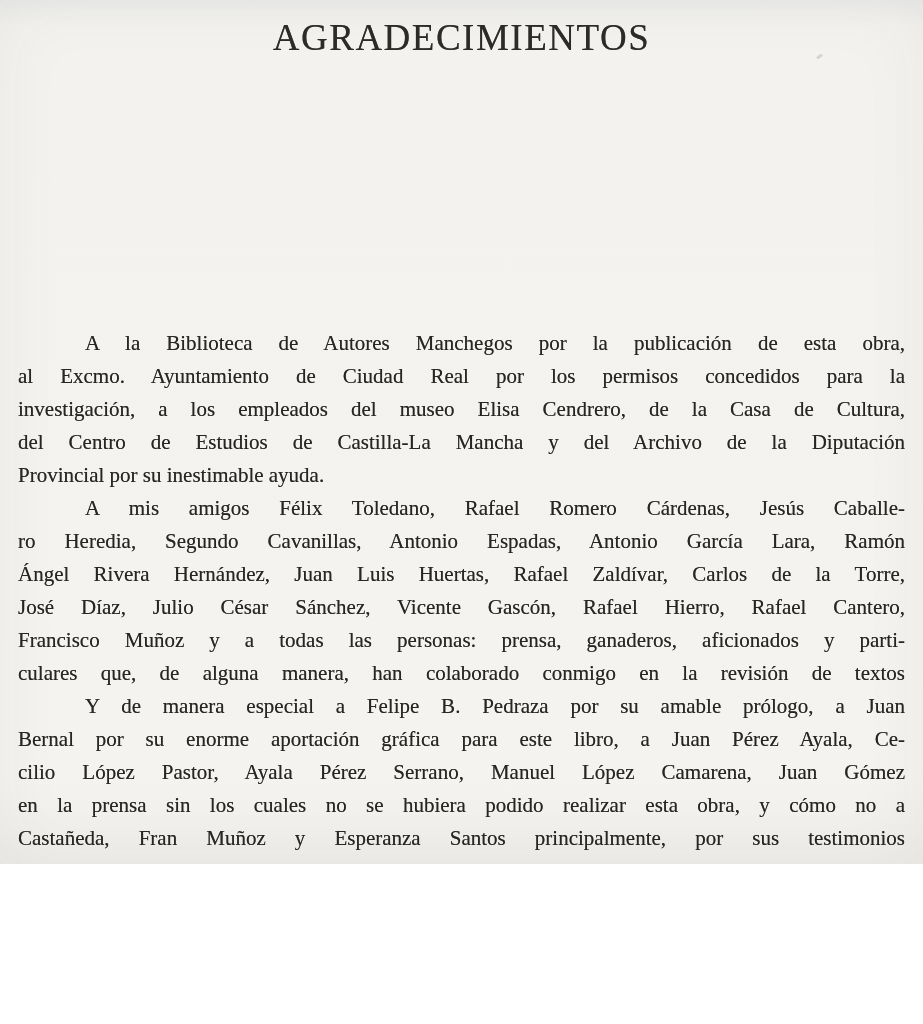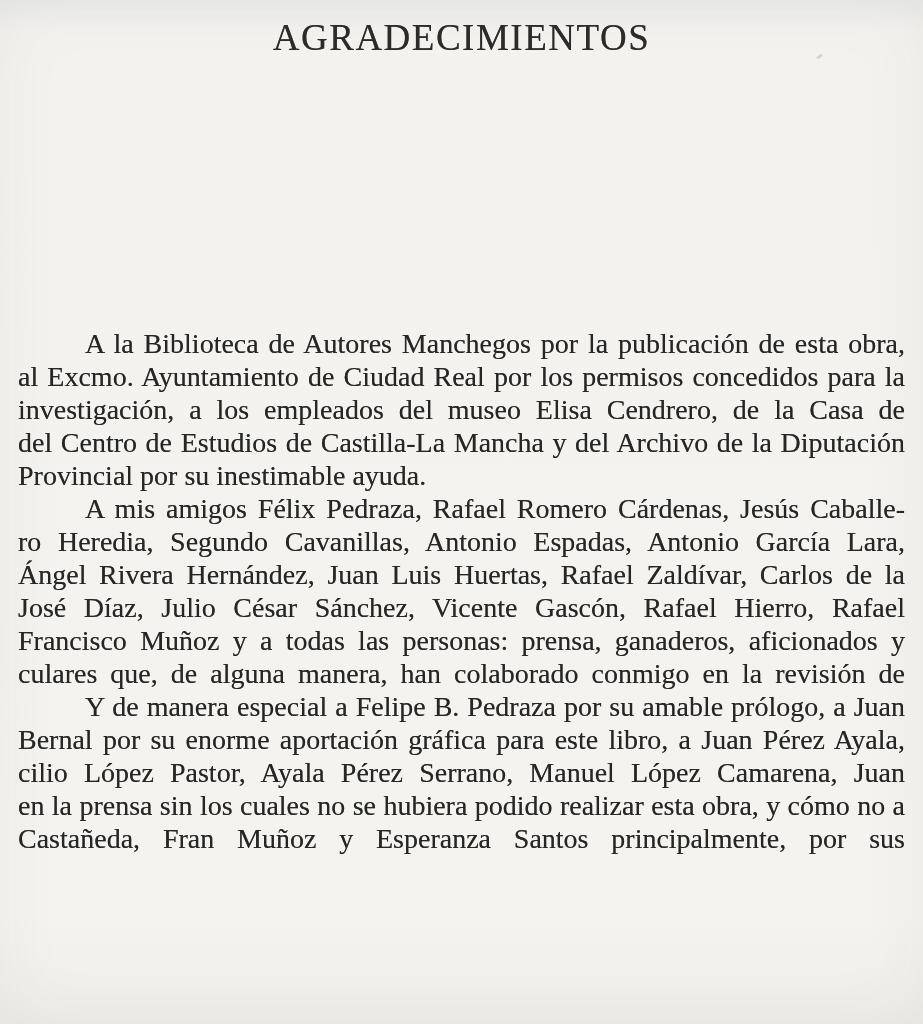--- a/index.html
+++ b/index.html
@@ -3,21 +3,21 @@
 <meta charset="utf-8">
 <style>
   html, body {
     margin: 0;
     padding: 0;
     background: #ffffff;
   }
   .page {
     position: relative;
     width: 923px;
-    height: 1024px;
+    height: 864px;
     overflow: hidden;
     background:
       linear-gradient(180deg, #ebebe9 0%, #f3f2ef 3%, #f4f3f0 90%, #eeedea 100%);
     box-shadow: inset 0 0 70px rgba(60,60,55,0.05);
     font-family: "Liberation Serif", "DejaVu Serif", serif;
     color: #262624;
   }
   .title {
     position: absolute;
     top: 16px;
@@ -29,21 +29,21 @@
     font-weight: 400;
     letter-spacing: 1.5px;
     color: #2c2b29;
     text-shadow: 0 0 0.6px rgba(44,43,41,0.65);
   }
   .body-text {
     position: absolute;
     left: 18px;
     top: 327px;
     width: 887px;
-    font-size: 28px;
+    font-size: 21px;
     line-height: 33px;
     text-shadow: 0 0 0.5px rgba(38,38,36,0.6);
   }
   .para { margin: 0; padding: 0; }
   .tline {
     height: 33px;
     overflow: hidden;
     text-align: justify;
     text-align-last: justify;
     white-space: normal;
@@ -74,21 +74,21 @@
 
     <div class="para">
       <div class="tline first">A la Biblioteca de Autores Manchegos por la publicación de esta obra,</div>
       <div class="tline">al Excmo. Ayuntamiento de Ciudad Real por los permisos concedidos para la</div>
       <div class="tline">investigación, a los empleados del museo Elisa Cendrero, de la Casa de Cultura,</div>
       <div class="tline">del Centro de Estudios de Castilla-La Mancha y del Archivo de la Diputación</div>
       <div class="tline last">Provincial por su inestimable ayuda.</div>
     </div>
 
     <div class="para">
-      <div class="tline first">A mis amigos Félix Pedraza, Rafael Romero Cárdenas, Jesús Caballe-</div>
+      <div class="tline first">A mis amigos Félix Toledano, Rafael Romero Cárdenas, Jesús Caballe-</div>
       <div class="tline">ro Heredia, Segundo Cavanillas, Antonio Espadas, Antonio García Lara, Ramón</div>
       <div class="tline">Ángel Rivera Hernández, Juan Luis Huertas, Rafael Zaldívar, Carlos de la Torre,</div>
       <div class="tline">José Díaz, Julio César Sánchez, Vicente Gascón, Rafael Hierro, Rafael Cantero,</div>
       <div class="tline">Francisco Muñoz y a todas las personas: prensa, ganaderos, aficionados y parti-</div>
       <div class="tline">culares que, de alguna manera, han colaborado conmigo en la revisión de textos</div>
     </div>
 
     <div class="para">
       <div class="tline first">Y de manera especial a Felipe B. Pedraza por su amable prólogo, a Juan</div>
       <div class="tline">Bernal por su enorme aportación gráfica para este libro, a Juan Pérez Ayala, Ce-</div>

